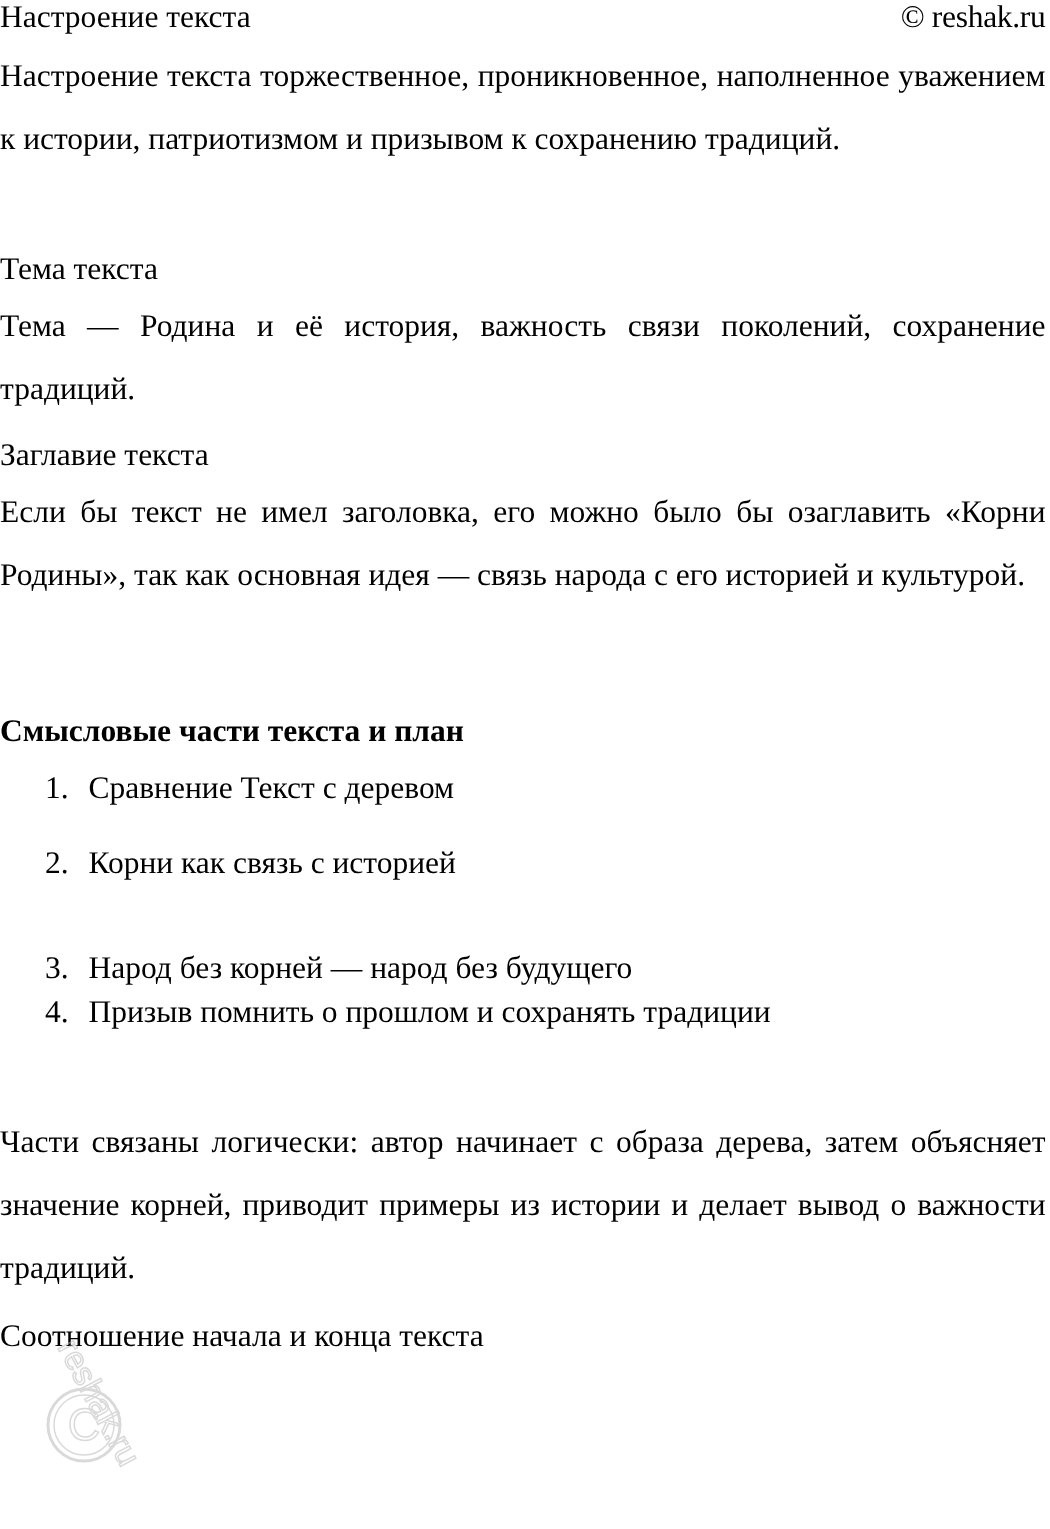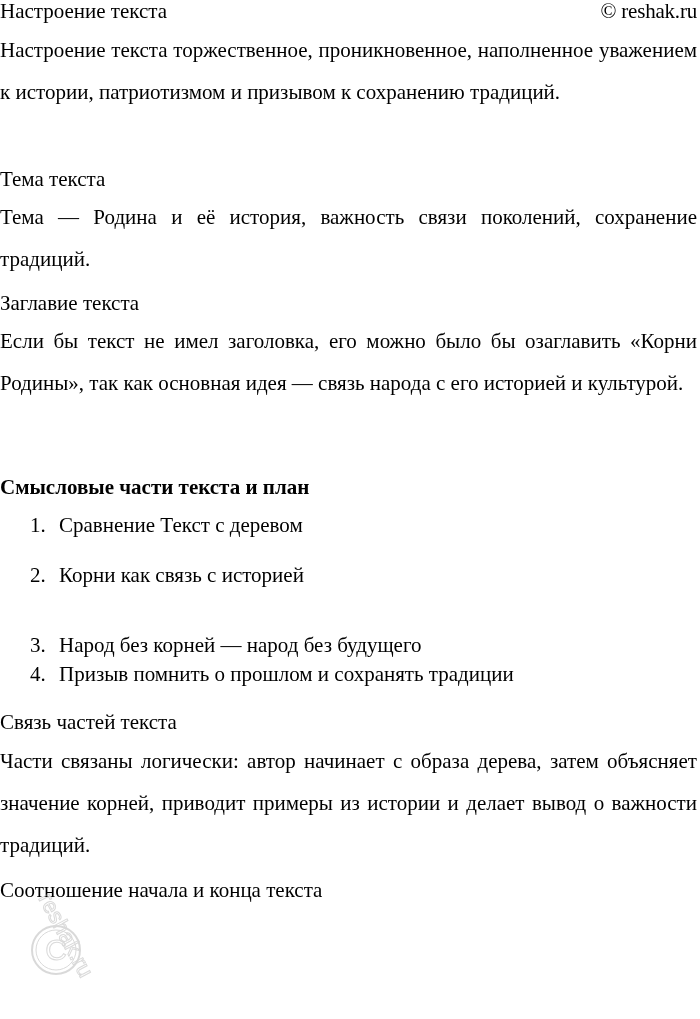--- a/index.html
+++ b/index.html
@@ -110,21 +110,20 @@
       <span class="list-num">2.</span><span>Корни как связь с историей</span>
     </li>
     <li class="list-item" style="top:632px;">
       <span class="list-num">3.</span><span>Народ без корней — народ без будущего</span>
     </li>
     <li class="list-item" style="top:661px;">
       <span class="list-num">4.</span><span>Призыв помнить о прошлом и сохранять традиции</span>
     </li>
   </ol>
 
-  <div class="heading" style="top:709px;">Связь частей текста</div>
   <div class="para" style="top:740px;">Части связаны логически: автор начинает с образа дерева, затем объясняет значение корней, приводит примеры из истории и делает вывод о важности традиций.</div>
 
   <div class="heading" style="top:877px;">Соотношение начала и конца текста</div>
 
   <svg class="watermark" viewBox="0 0 120 130">
     <circle cx="38" cy="82" r="24" fill="none" stroke="#bbbbbb" stroke-width="2"></circle>
     <circle cx="38" cy="82" r="20" fill="none" stroke="#bbbbbb" stroke-width="1"></circle>
     <text x="38" y="92" text-anchor="middle" font-family="Liberation Sans, sans-serif" font-size="30" fill="none" stroke="#bbbbbb" stroke-width="1">C</text>
     <text x="0" y="0" font-family="Liberation Sans, sans-serif" font-size="22" fill="none" stroke="#bbbbbb" stroke-width="1" transform="translate(20,30) rotate(62)">reshak.ru</text>
   </svg>

